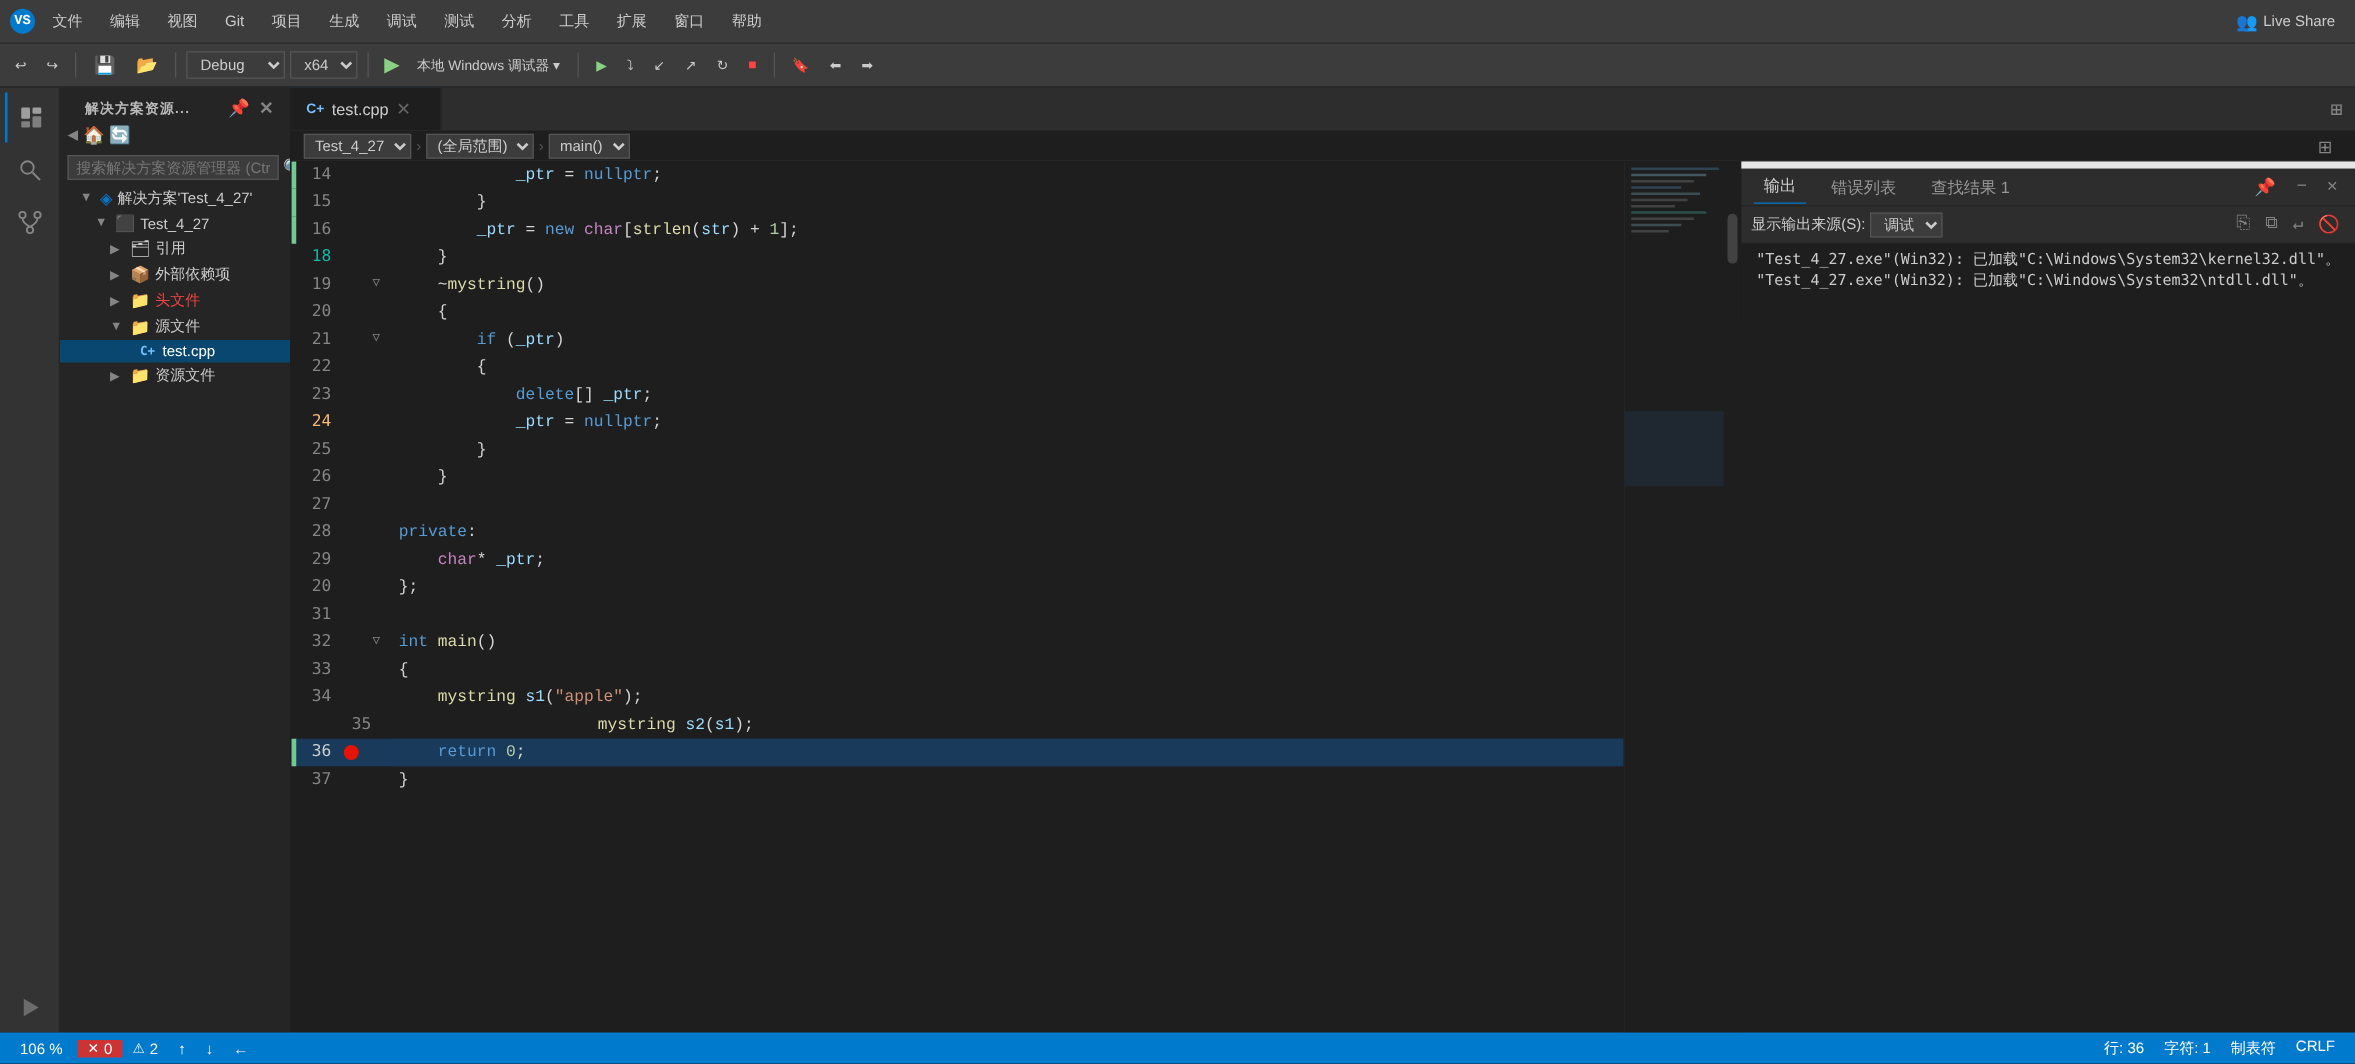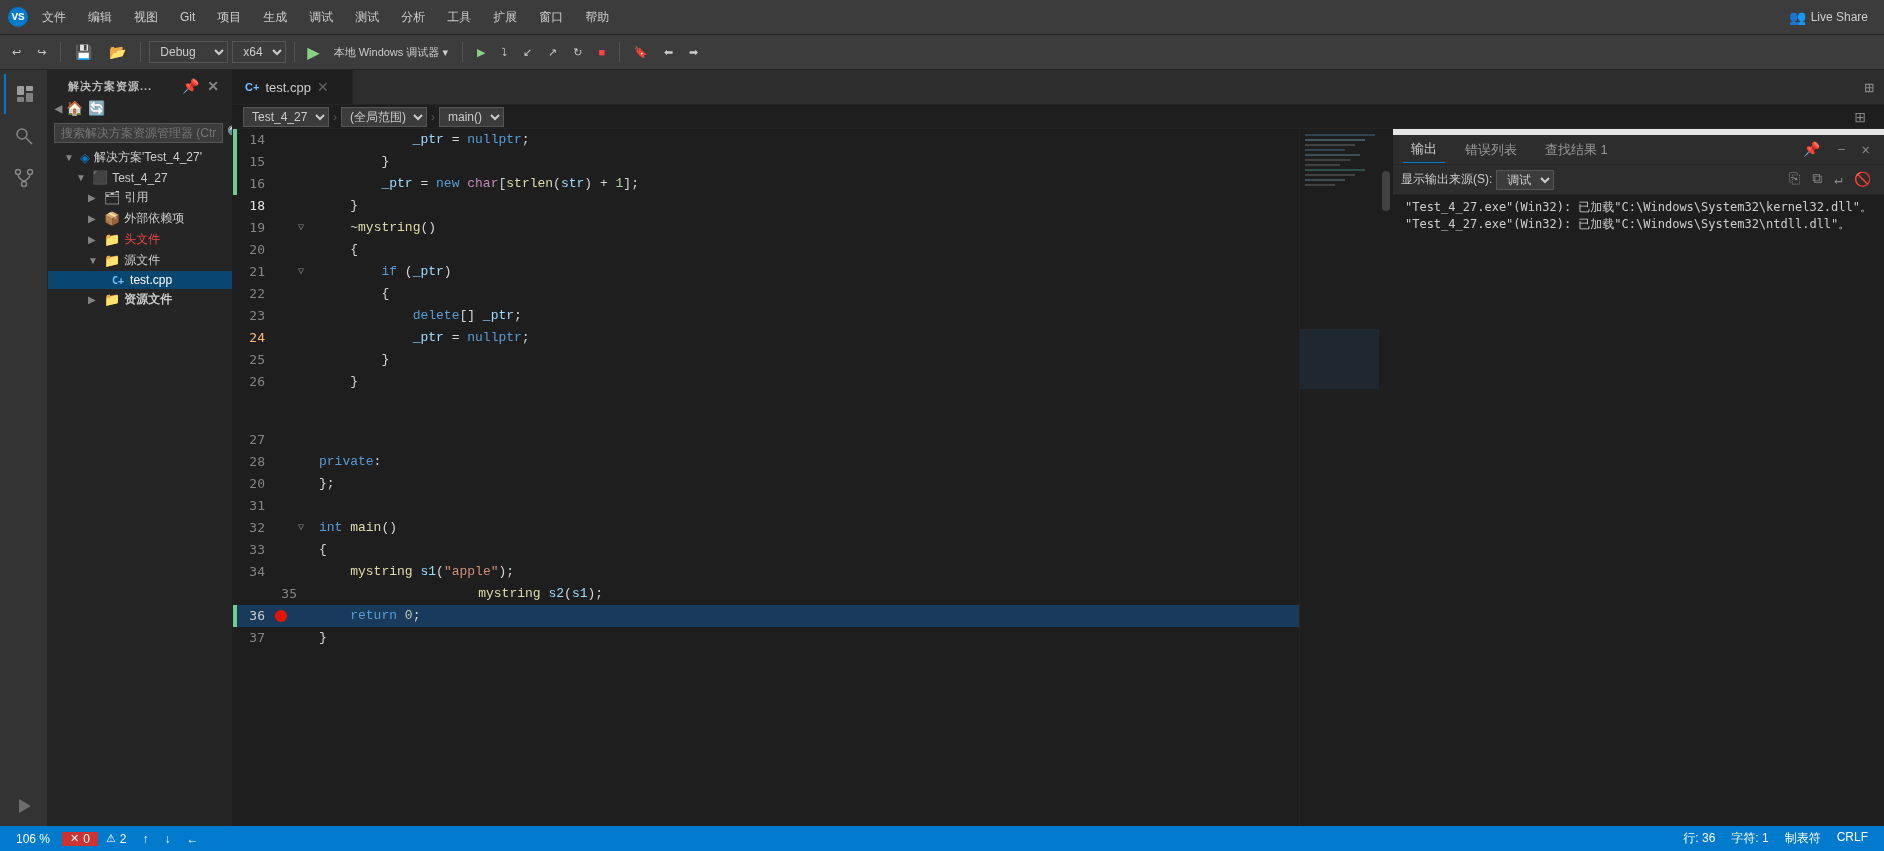--- a/index.html
+++ b/index.html
@@ -528,21 +528,21 @@
 
         <div class="tree-item tree-indent-4 active-file">
           <span class="tree-arrow" style="width:8px;"></span>
           <span style="color:#75beff;font-size:10px;font-weight:bold;margin-right:2px;font-family:'Consolas',monospace;">C+</span>
           <span style="font-size:12px;font-family:'Segoe UI',sans-serif;">test.cpp</span>
         </div>
 
         <div class="tree-item tree-indent-3">
           <span class="tree-arrow">▶</span>
           <span style="font-size:13px;">📁</span>
-          <span style="font-size:12px;font-family:'Segoe UI',sans-serif;color:#cccccc;font-weight:bold;">资源文件</span>
+          <span style="font-size:12px;font-family:'Segoe UI',sans-serif;color:#cccccc;">资源文件</span>
         </div>
       </div>
     </div>
 
     <div id="editor-and-output">
 
       <div id="tab-bar">
         <div class="editor-tab active">
           <span style="color:#75beff;font-size:11px;font-weight:bold;">C+</span>
           <span>test.cpp</span>
@@ -592,21 +592,21 @@
               <div style="width:4px;background:#73c991;"></div>
               <div style="width:36px;text-align:right;padding-right:8px;color:#858585;font-size:13px;font-family:'Consolas',monospace;flex-shrink:0;user-select:none;">16</div>
               <div style="width:16px;flex-shrink:0;"></div>
               <div style="width:24px;flex-shrink:0;"></div>
               <div class="code-line"><span class="var">        _ptr</span><span class="op"> = </span><span class="kw">new</span> <span class="kw2">char</span><span class="op">[</span><span class="fn">strlen</span><span class="op">(</span><span class="var">str</span><span class="op">) + </span><span class="num">1</span><span class="op">];</span></div>
             </div>
 
 
             <div style="display:flex;height:22px;line-height:22px;">
               <div style="width:4px;"></div>
-              <div style="width:36px;text-align:right;padding-right:8px;color:#e5e5e5;font-size:13px;font-family:'Consolas',monospace;flex-shrink:0;user-select:none;">18</div>
+              <div style="width:36px;text-align:right;padding-right:8px;color:#14b8a6;font-size:13px;font-family:'Consolas',monospace;flex-shrink:0;user-select:none;">18</div>
               <div style="width:16px;flex-shrink:0;"></div>
               <div style="width:24px;flex-shrink:0;"></div>
               <div class="code-line"><span class="op">    }</span></div>
             </div>
 
             <div style="display:flex;height:22px;line-height:22px;">
               <div style="width:4px;"></div>
               <div style="width:36px;text-align:right;padding-right:8px;color:#858585;font-size:13px;font-family:'Consolas',monospace;flex-shrink:0;user-select:none;">19</div>
               <div style="width:16px;flex-shrink:0;display:flex;align-items:center;justify-content:center;"></div>
               <div style="width:24px;flex-shrink:0;display:flex;align-items:center;justify-content:center;color:#858585;font-size:10px;">▽</div>
@@ -662,36 +662,43 @@
             </div>
 
             <div style="display:flex;height:22px;line-height:22px;">
               <div style="width:4px;"></div>
               <div style="width:36px;text-align:right;padding-right:8px;color:#858585;font-size:13px;font-family:'Consolas',monospace;flex-shrink:0;user-select:none;">26</div>
               <div style="width:16px;flex-shrink:0;"></div>
               <div style="width:24px;flex-shrink:0;"></div>
               <div class="code-line"><span class="op">    }</span></div>
             </div>
 
-            <div style="display:flex;height:22px;line-height:22px;margin-top:36px;">
+            <div style="display:flex;height:22px;line-height:22px;">
               <div style="width:4px;"></div>
               <div style="width:36px;text-align:right;padding-right:8px;color:#858585;font-size:13px;font-family:'Consolas',monospace;flex-shrink:0;user-select:none;">27</div>
               <div style="width:16px;flex-shrink:0;"></div>
               <div style="width:24px;flex-shrink:0;"></div>
               <div class="code-line"></div>
             </div>
 
             <div style="display:flex;height:22px;line-height:22px;">
               <div style="width:4px;"></div>
               <div style="width:36px;text-align:right;padding-right:8px;color:#858585;font-size:13px;font-family:'Consolas',monospace;flex-shrink:0;user-select:none;">28</div>
               <div style="width:16px;flex-shrink:0;"></div>
               <div style="width:24px;flex-shrink:0;"></div>
               <div class="code-line"><span class="kw">private</span><span class="op">:</span></div>
             </div>
 
+            <div style="display:flex;height:22px;line-height:22px;">
+              <div style="width:4px;"></div>
+              <div style="width:36px;text-align:right;padding-right:8px;color:#858585;font-size:13px;font-family:'Consolas',monospace;flex-shrink:0;user-select:none;">29</div>
+              <div style="width:16px;flex-shrink:0;"></div>
+              <div style="width:24px;flex-shrink:0;"></div>
+              <div class="code-line"><span class="op">    </span><span class="kw2">char</span><span class="op">* </span><span class="var">_ptr</span><span class="op">;</span></div>
+            </div>
 
             <div style="display:flex;height:22px;line-height:22px;">
               <div style="width:4px;"></div>
               <div style="width:36px;text-align:right;padding-right:8px;color:#858585;font-size:13px;font-family:'Consolas',monospace;flex-shrink:0;user-select:none;">20</div>
               <div style="width:16px;flex-shrink:0;"></div>
               <div style="width:24px;flex-shrink:0;"></div>
               <div class="code-line"><span class="op">};</span></div>
             </div>
 
             <div style="display:flex;height:22px;line-height:22px;">

